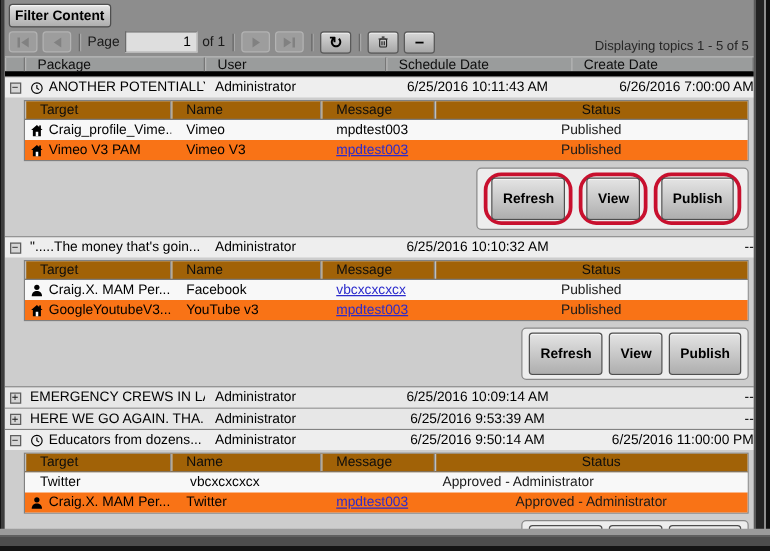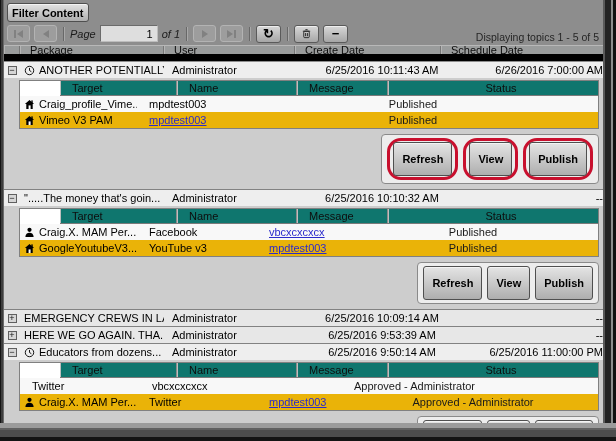--- a/index.html
+++ b/index.html
@@ -27,66 +27,66 @@
   .toolbar { position:absolute; left:3px; top:24px; height:19px; display:flex; align-items:center; gap:4px; }
   .pagerbtn { width:23px; height:17px; border-radius:3px; display:inline-flex; align-items:center;
               justify-content:center; gap:1px; }
   .pager-disabled { background:#9d9d9d; border:1px solid #b3b3b3; box-shadow:none; }
   .pager-enabled  { background:linear-gradient(180deg,#d8d8d8,#a6a6a6); border:1px solid #5a5a5a;
                     box-shadow:inset 0 1px 0 #eee; }
   .tri-l { width:0; height:0; border-top:4px solid transparent; border-bottom:4px solid transparent; border-right:6px solid #818181; }
   .tri-r { width:0; height:0; border-top:4px solid transparent; border-bottom:4px solid transparent; border-left:6px solid #818181; }
   .endbar { width:2px; height:8px; background:#818181; }
   .vsep { width:1px; height:14px; background:#686868; margin:0 2px; box-shadow:1px 0 0 #a8a8a8; }
-  .page-label { font-size:11px; color:#1a1a1a;font-style:italic; }
+  .page-label { font-size:11px; color:#1a1a1a; }
   .page-input { width:58px; height:17px; background:#dedede; border:1px solid #6b6b6b;
                 border-right-color:#bdbdbd; border-bottom-color:#bdbdbd; text-align:right;
                 font-family:"Liberation Sans",sans-serif; font-size:11px; padding-right:4px; }
   .tool-icon { width:25px; height:18px; font-weight:bold; font-size:13px; }
   .displaying { position:absolute; right:4px; top:31px; font-size:10.5px; color:#262626; }
 
   
   .main-header { position:absolute; left:0; top:45px; width:599px; height:16px; display:flex;
-                 background:#9a9c9c; border-top:1px solid #b8b8b8; border-bottom:7px solid #000000; }
+                 background:#9a9c9c; border-top:1px solid #b8b8b8; border-bottom:4px solid #000000; }
   .mh-cell { border-right:1px solid #767676; box-shadow:inset 1px 0 0 #b5b5b5; display:flex;
              align-items:center; padding-left:10px; font-size:11px; color:#0d0d0d; }
   .mh-gutter { width:16px; padding:0; }
   .mh-package { width:144px; }
-  .mh-user { width:131px; }
+  .mh-user { width:145px; }
   .mh-create { width:146px; }
   .mh-schedule { flex:1; border-right:none; }
 
   
   .list { position:absolute; left:0; top:62px; width:599px; height:361px; background:#c6c6c6; }
 
   .group { background:#cdcdcd; border-bottom:1px solid #828282; padding-bottom:5px; }
   .group.collapsed { padding-bottom:0; background:#c6c6c6; }
 
   .group-row { display:flex; align-items:center; height:16px; background:#eeeeee; }
   .group.collapsed .group-row { background:#e7e7e7; }
   .cell-expand { width:16px; display:flex; justify-content:center; }
   .expand-box { width:9px; height:9px; background:#d6d6d6; border:1px solid #5f5f5f; font-size:9px;
                 line-height:7px; text-align:center; color:#111; cursor:default; }
   .cell-package { width:144px; display:flex; align-items:center; gap:4px; overflow:hidden; white-space:nowrap; padding-left:4px; }
   .cell-user { width:145px; padding-left:8px; }
   .cell-create { width:146px; text-align:center; }
   .cell-schedule { flex:1; text-align:right; }
 
   .subpanel { margin:2px 4px 0 15px; background:#fff; border:1px solid #808080; }
-  .subheader { display:flex; height:15px; background:#0f766e; border-bottom:1px solid #7a7a7a;margin-left:40px; }
+  .subheader { display:flex; height:15px; background:#a16207; border-bottom:1px solid #7a7a7a; }
   .sh-cell { display:flex; align-items:center; padding-left:12px; font-size:11px; color:#0d0d0d;
              border-right:1px solid #8b8b8b; box-shadow:inset 1px 0 0 #bfbfbf; }
   .sh-target { width:117px; }
   .sh-name { width:120px; }
   .sh-message { width:91px; }
   .sh-status { flex:1; border-right:none; justify-content:center; padding-left:16px; }
 
   .subrow { display:flex; align-items:center; height:16px; }
   .subrow.odd { background:#f8f8f8; }
-  .subrow.even { background:#eab308; }
+  .subrow.even { background:#f97316; }
   .sr-target { width:117px; display:flex; align-items:center; gap:4px; padding-left:4px; overflow:hidden; white-space:nowrap; }
   .sr-name { width:120px; padding-left:12px; }
   .sr-message { width:91px; padding-left:12px; }
   .sr-status { flex:1; text-align:center; color:#1a1a1a; }
   .link { color:#2b2bcc; text-decoration:underline; cursor:pointer; }
 
   .tray-wrap { display:flex; justify-content:flex-end; margin:5px 4px 0 0; }
   .tray { display:flex; align-items:center; justify-content:flex-end; gap:5px;
           background:#ededed; border:1px solid #8a8a8a; border-radius:4px; padding:3px 5px; }
   .action-btn { height:19px; padding:16px 8px; }
@@ -139,22 +139,22 @@
         <span>−</span>
       </span>
     </div>
 
     <div class="displaying">Displaying topics 1 - 5 of 5</div>
 
     <div class="main-header">
       <div class="mh-cell mh-gutter"></div>
       <div class="mh-cell mh-package">Package</div>
       <div class="mh-cell mh-user">User</div>
+      <div class="mh-cell mh-schedule">Schedule Date</div>
       <div class="mh-cell mh-create">Create Date</div>
-      <div class="mh-cell mh-schedule">Schedule Date</div>
     </div>
 
     <div class="list">
 
       <div class="group">
         <div class="group-row">
           <span class="cell-expand">
               <span class="expand-box">−</span>
             </span>
           <span class="cell-package">
@@ -177,32 +177,34 @@
           </div>
           <div class="subrow odd">
             <span class="sr-target">
               <svg class="icon11" viewBox="0 0 12 12">
                 <path d="M6 1 L11 5.5 H9.5 V11 H2.5 V5.5 H1 Z" fill="#000"></path>
                 <rect x="8" y="1.5" width="1.5" height="3" fill="#000"></rect>
                 <rect x="5" y="7" width="2.2" height="4" fill="#fff"></rect>
               </svg>
               <span>Craig_profile_Vime...</span>
             </span>
+            <span class="sr-name">Vimeo</span>
             <span class="sr-message">mpdtest003</span>
             <span class="sr-status">Published</span>
           </div>
           <div class="subrow even">
             <span class="sr-target">
               <svg class="icon11" viewBox="0 0 12 12">
                 <path d="M6 1 L11 5.5 H9.5 V11 H2.5 V5.5 H1 Z" fill="#000"></path>
                 <rect x="8" y="1.5" width="1.5" height="3" fill="#000"></rect>
                 <rect x="5" y="7" width="2.2" height="4" fill="#fff"></rect>
               </svg>
               <span>Vimeo V3 PAM</span>
             </span>
+            <span class="sr-name">Vimeo V3</span>
             <span class="sr-message link">mpdtest003</span>
             <span class="sr-status">Published</span>
           </div>
         </div>
         <div class="tray-wrap">
           <div class="tray">
             <span class="oval red">
               <button class="btn3d action-btn">Refresh</button>
             </span>
             <span class="oval red">

